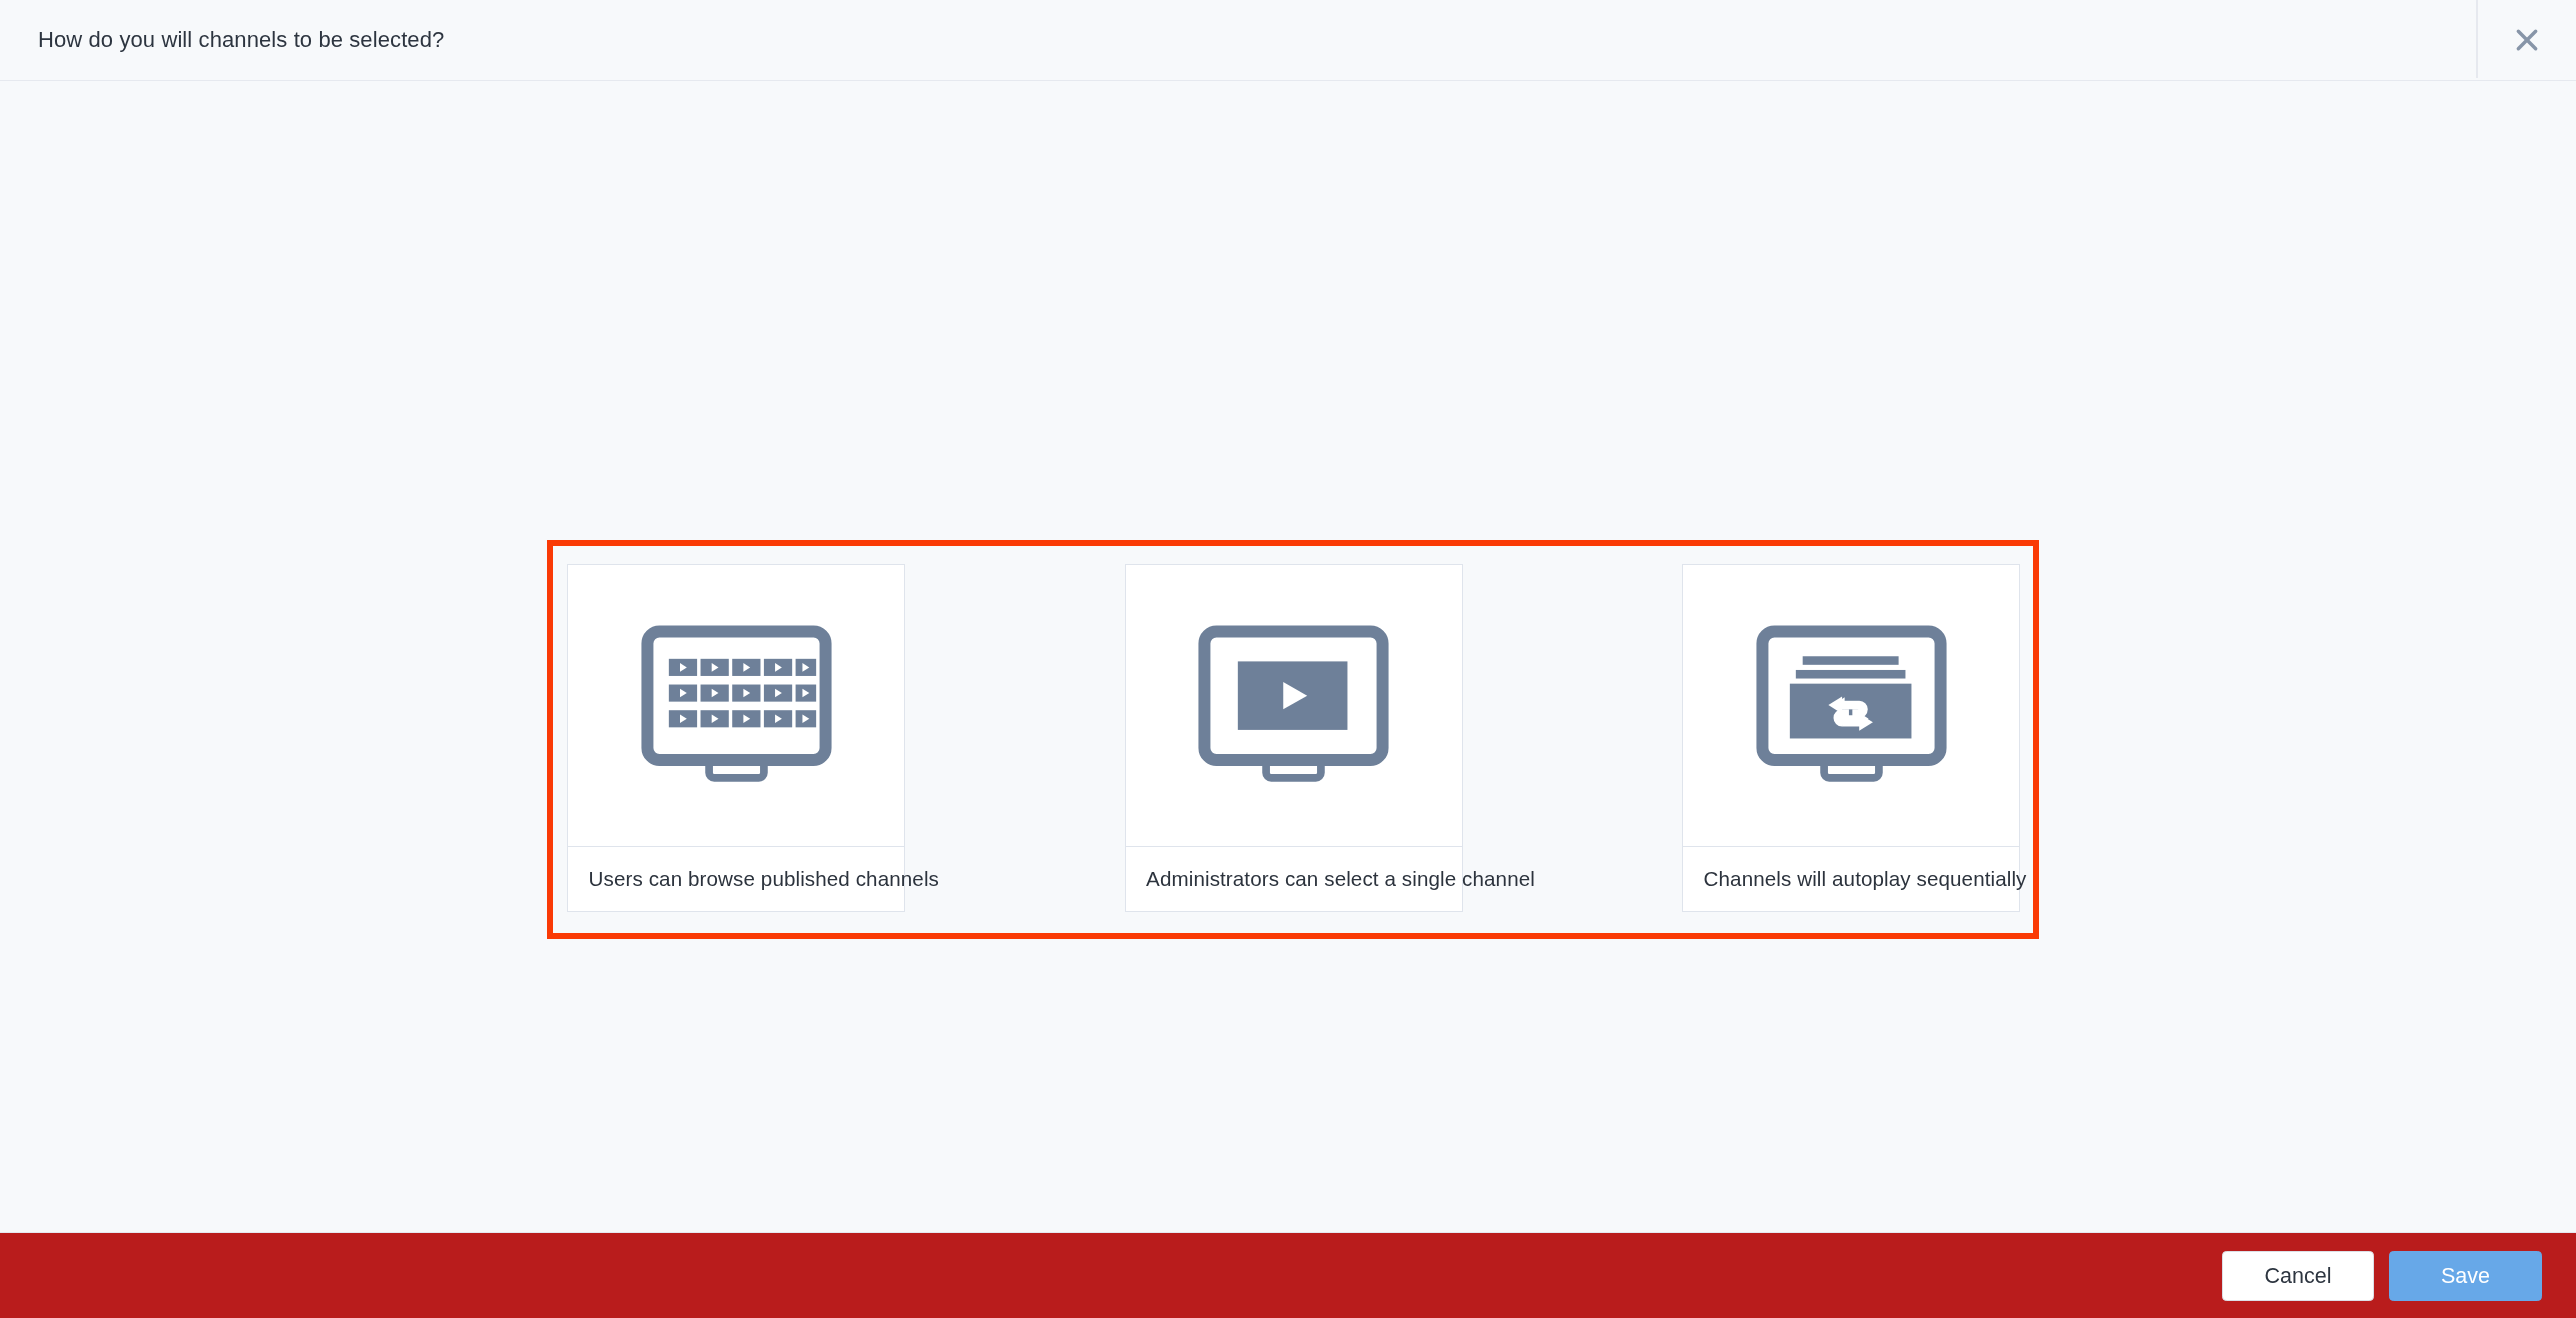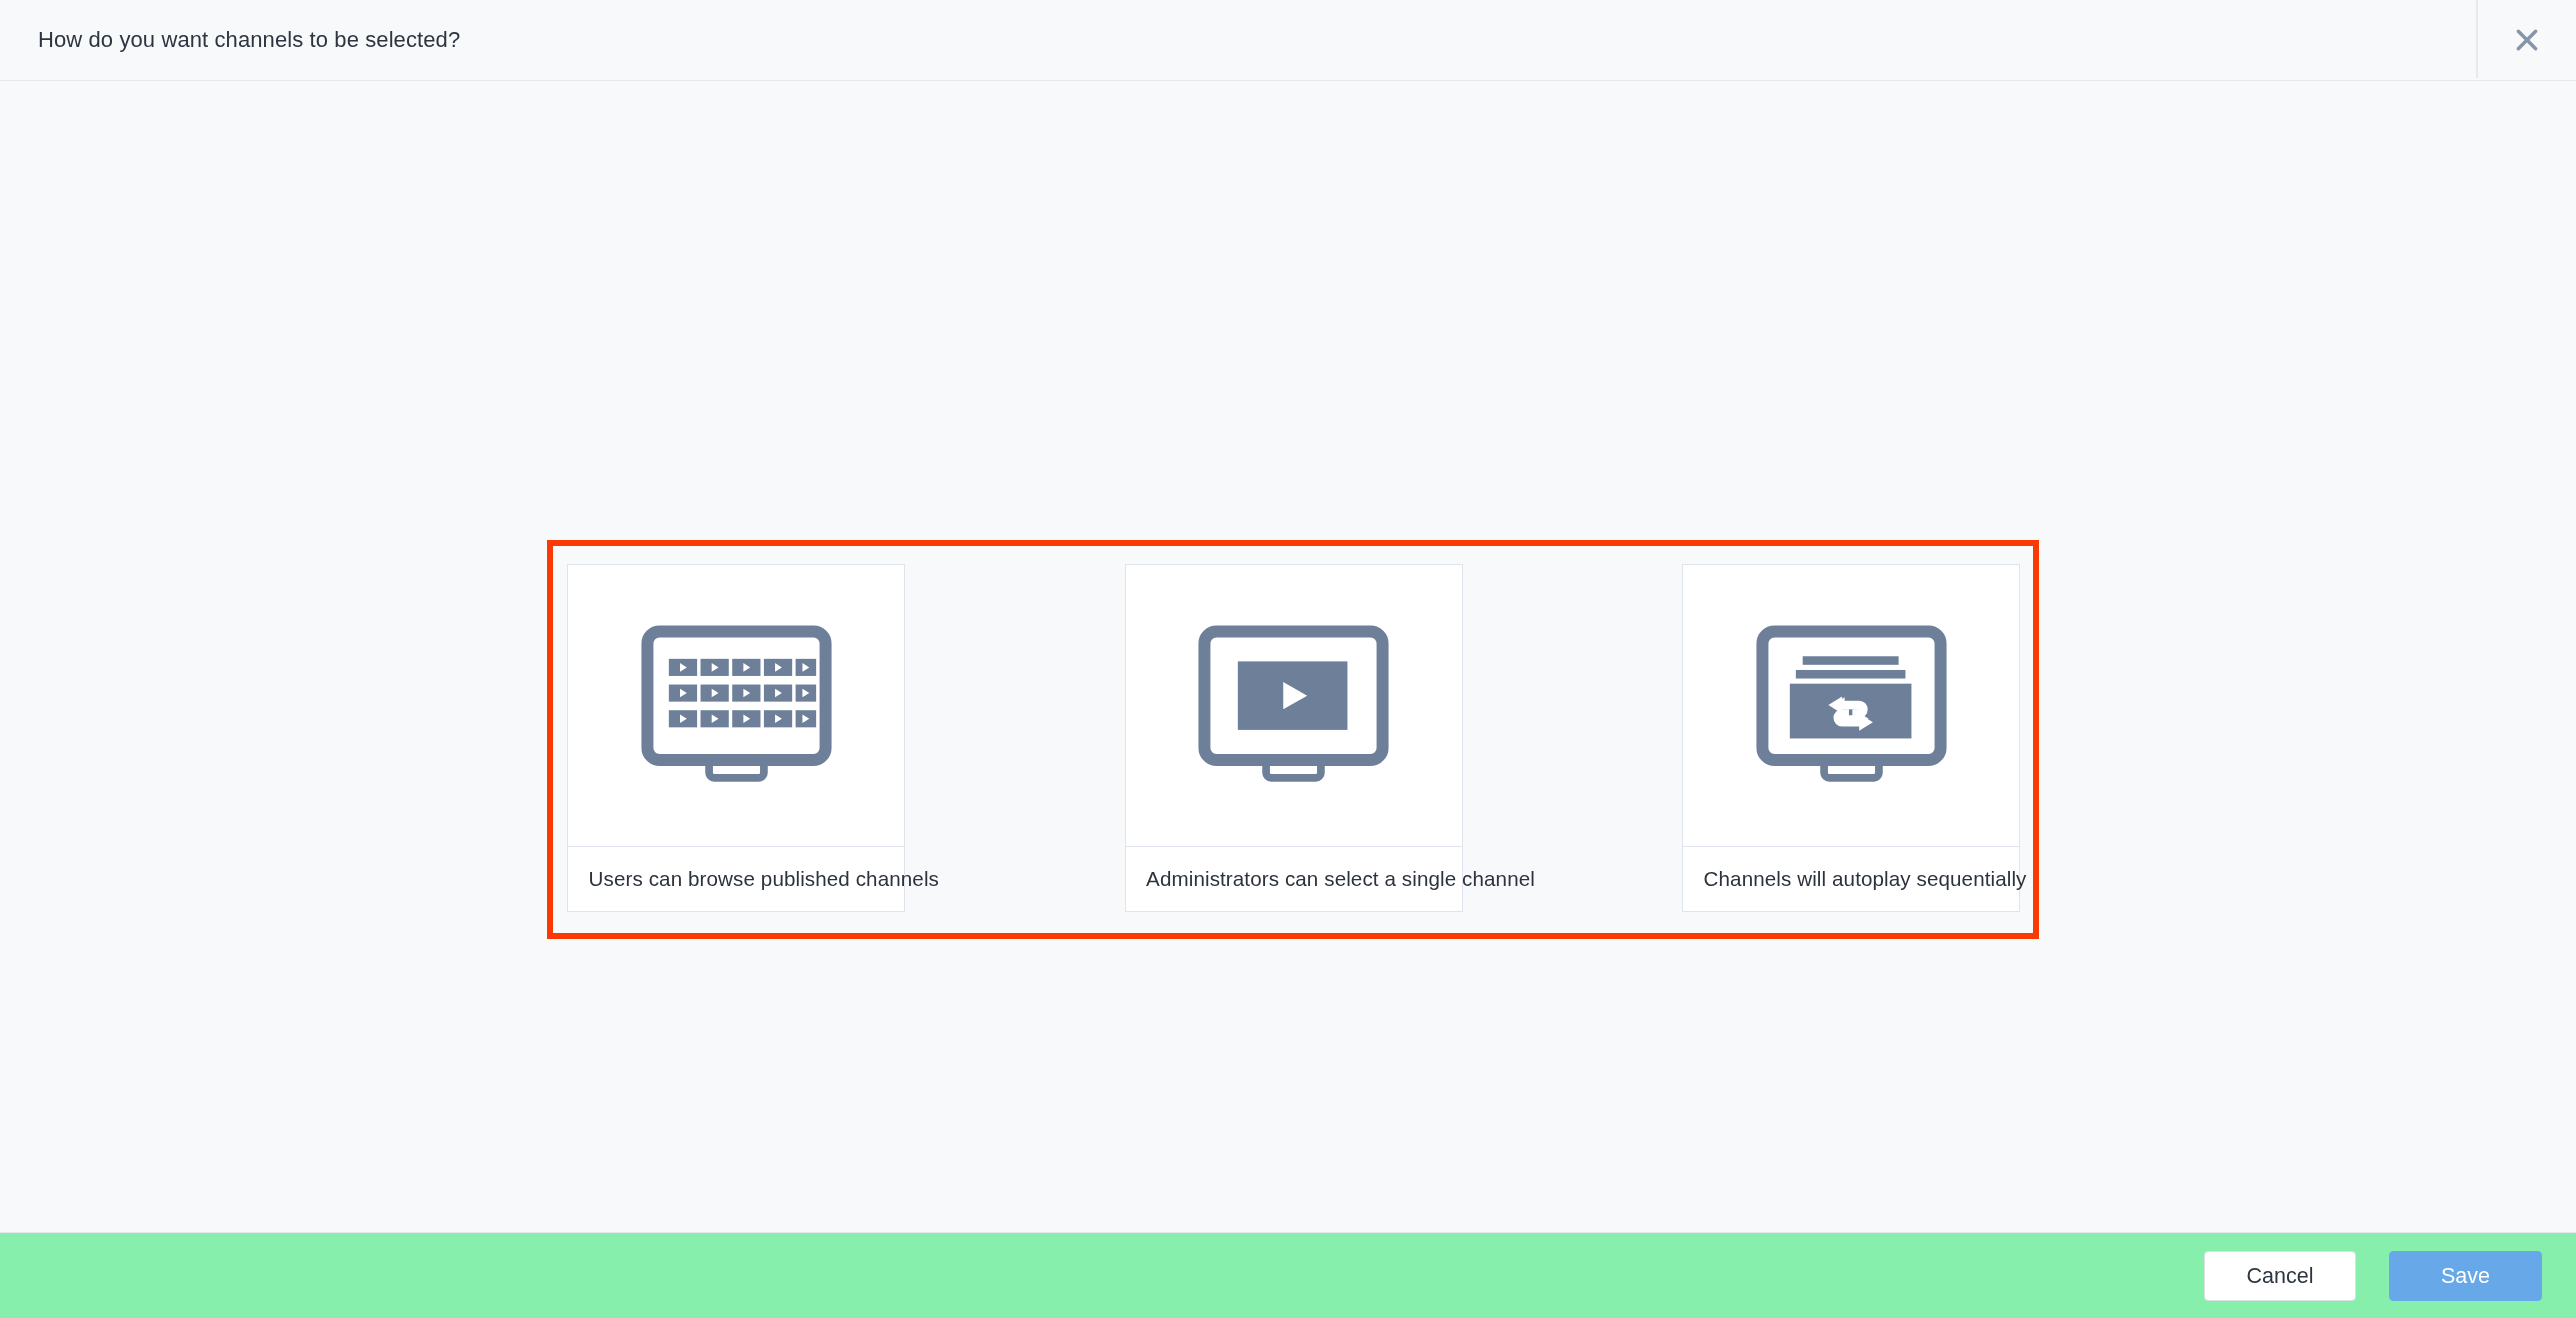--- a/index.html
+++ b/index.html
@@ -116,27 +116,27 @@
     color: #2c333d;
     background: #ffffff;
     white-space: nowrap;
     letter-spacing: 0.1px;
   }
 
   
   .dialog-footer {
     flex: 0 0 87px;
     height: 87px;
-    background: #86efac;
+    background: #b91c1c;
     border-top: 1.7px solid #e4e7ef;
     display: flex;
     align-items: center;
     justify-content: flex-end;
     padding-right: 34px;
-    gap: 33px;
+    gap: 15px;
   }
 
   .btn {
     font-family: "Liberation Sans", sans-serif;
     font-size: 21.5px;
     border-radius: 4.3px;
     cursor: pointer;
     display: inline-flex;
     align-items: center;
     justify-content: center;
@@ -155,21 +155,21 @@
     border: 1.7px solid #67a8e8;
     color: #ffffff;
   }
 </style>
 </head>
 <body>
 
 <div class="dialog">
 
   <div class="dialog-header">
-    <div class="dialog-title">How do you want channels to be selected?</div>
+    <div class="dialog-title">How do you will channels to be selected?</div>
     <div class="header-divider"></div>
     <div class="close-button">
       <span>
         <svg width="26" height="26" viewBox="0 0 30 30">
           <path d="M5 5 L25 25 M25 5 L5 25" stroke="#8795a8" stroke-width="4" stroke-linecap="round"></path>
         </svg>
       </span>
     </div>
   </div>
 

